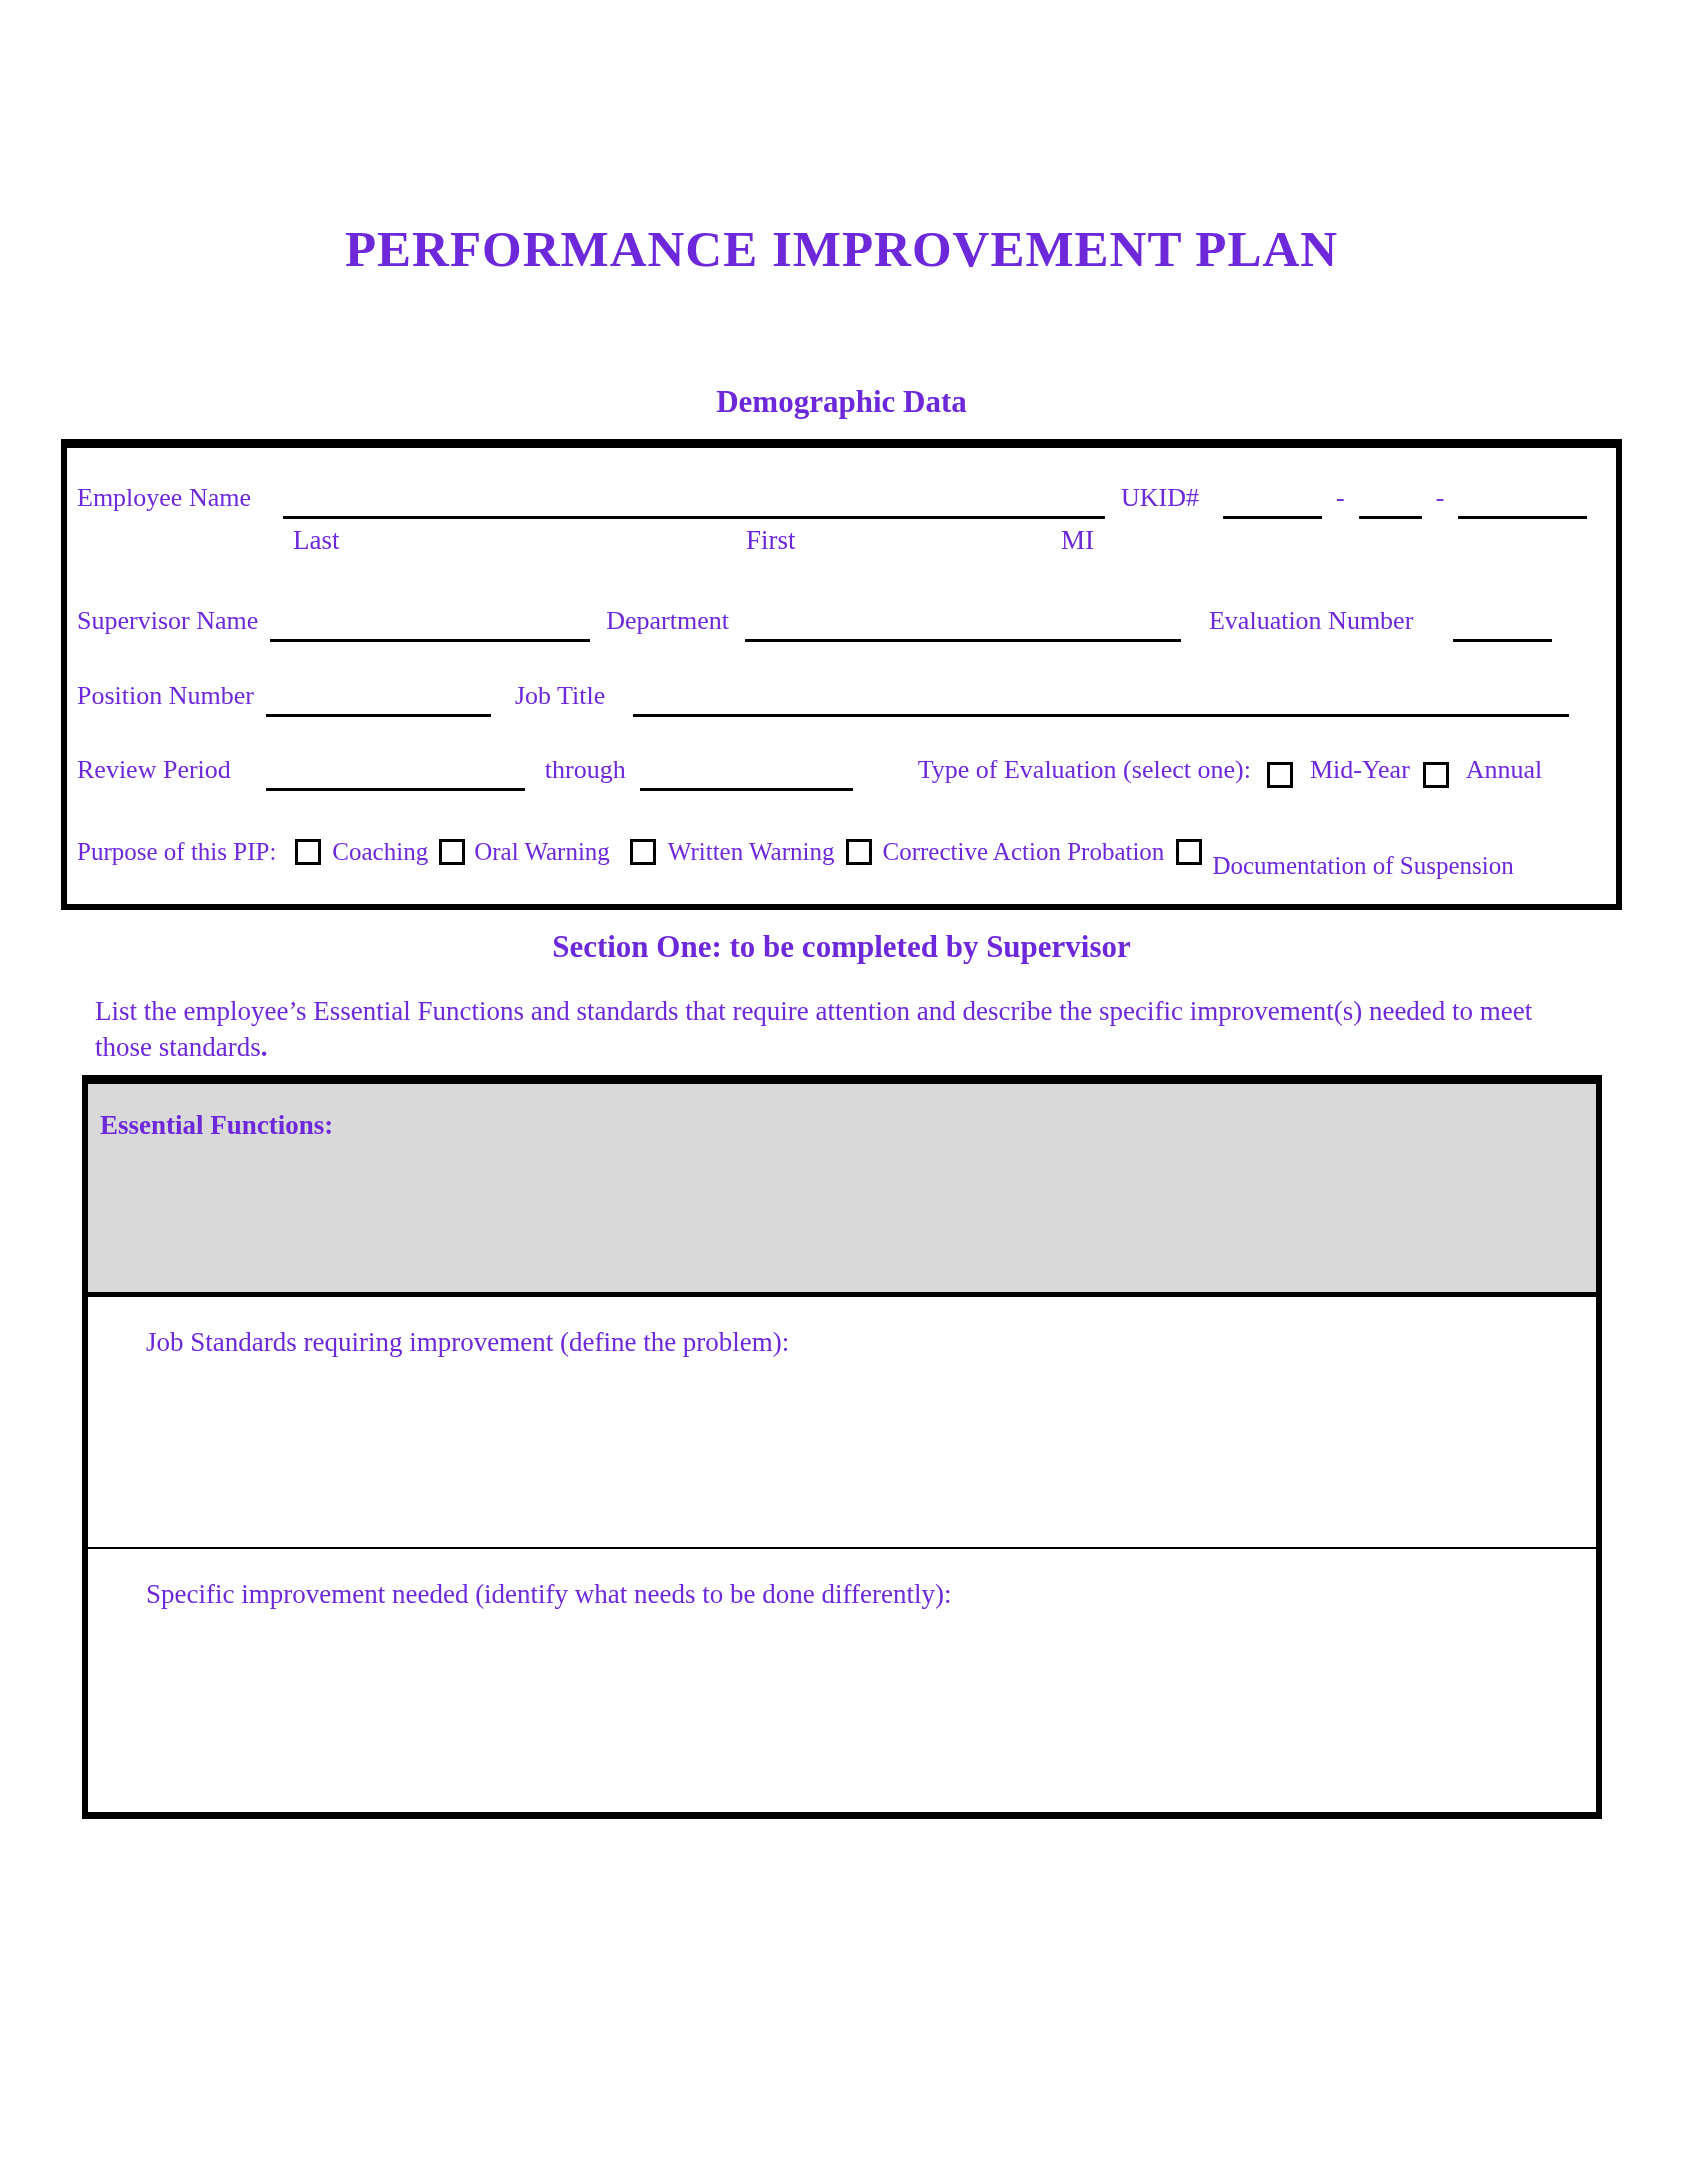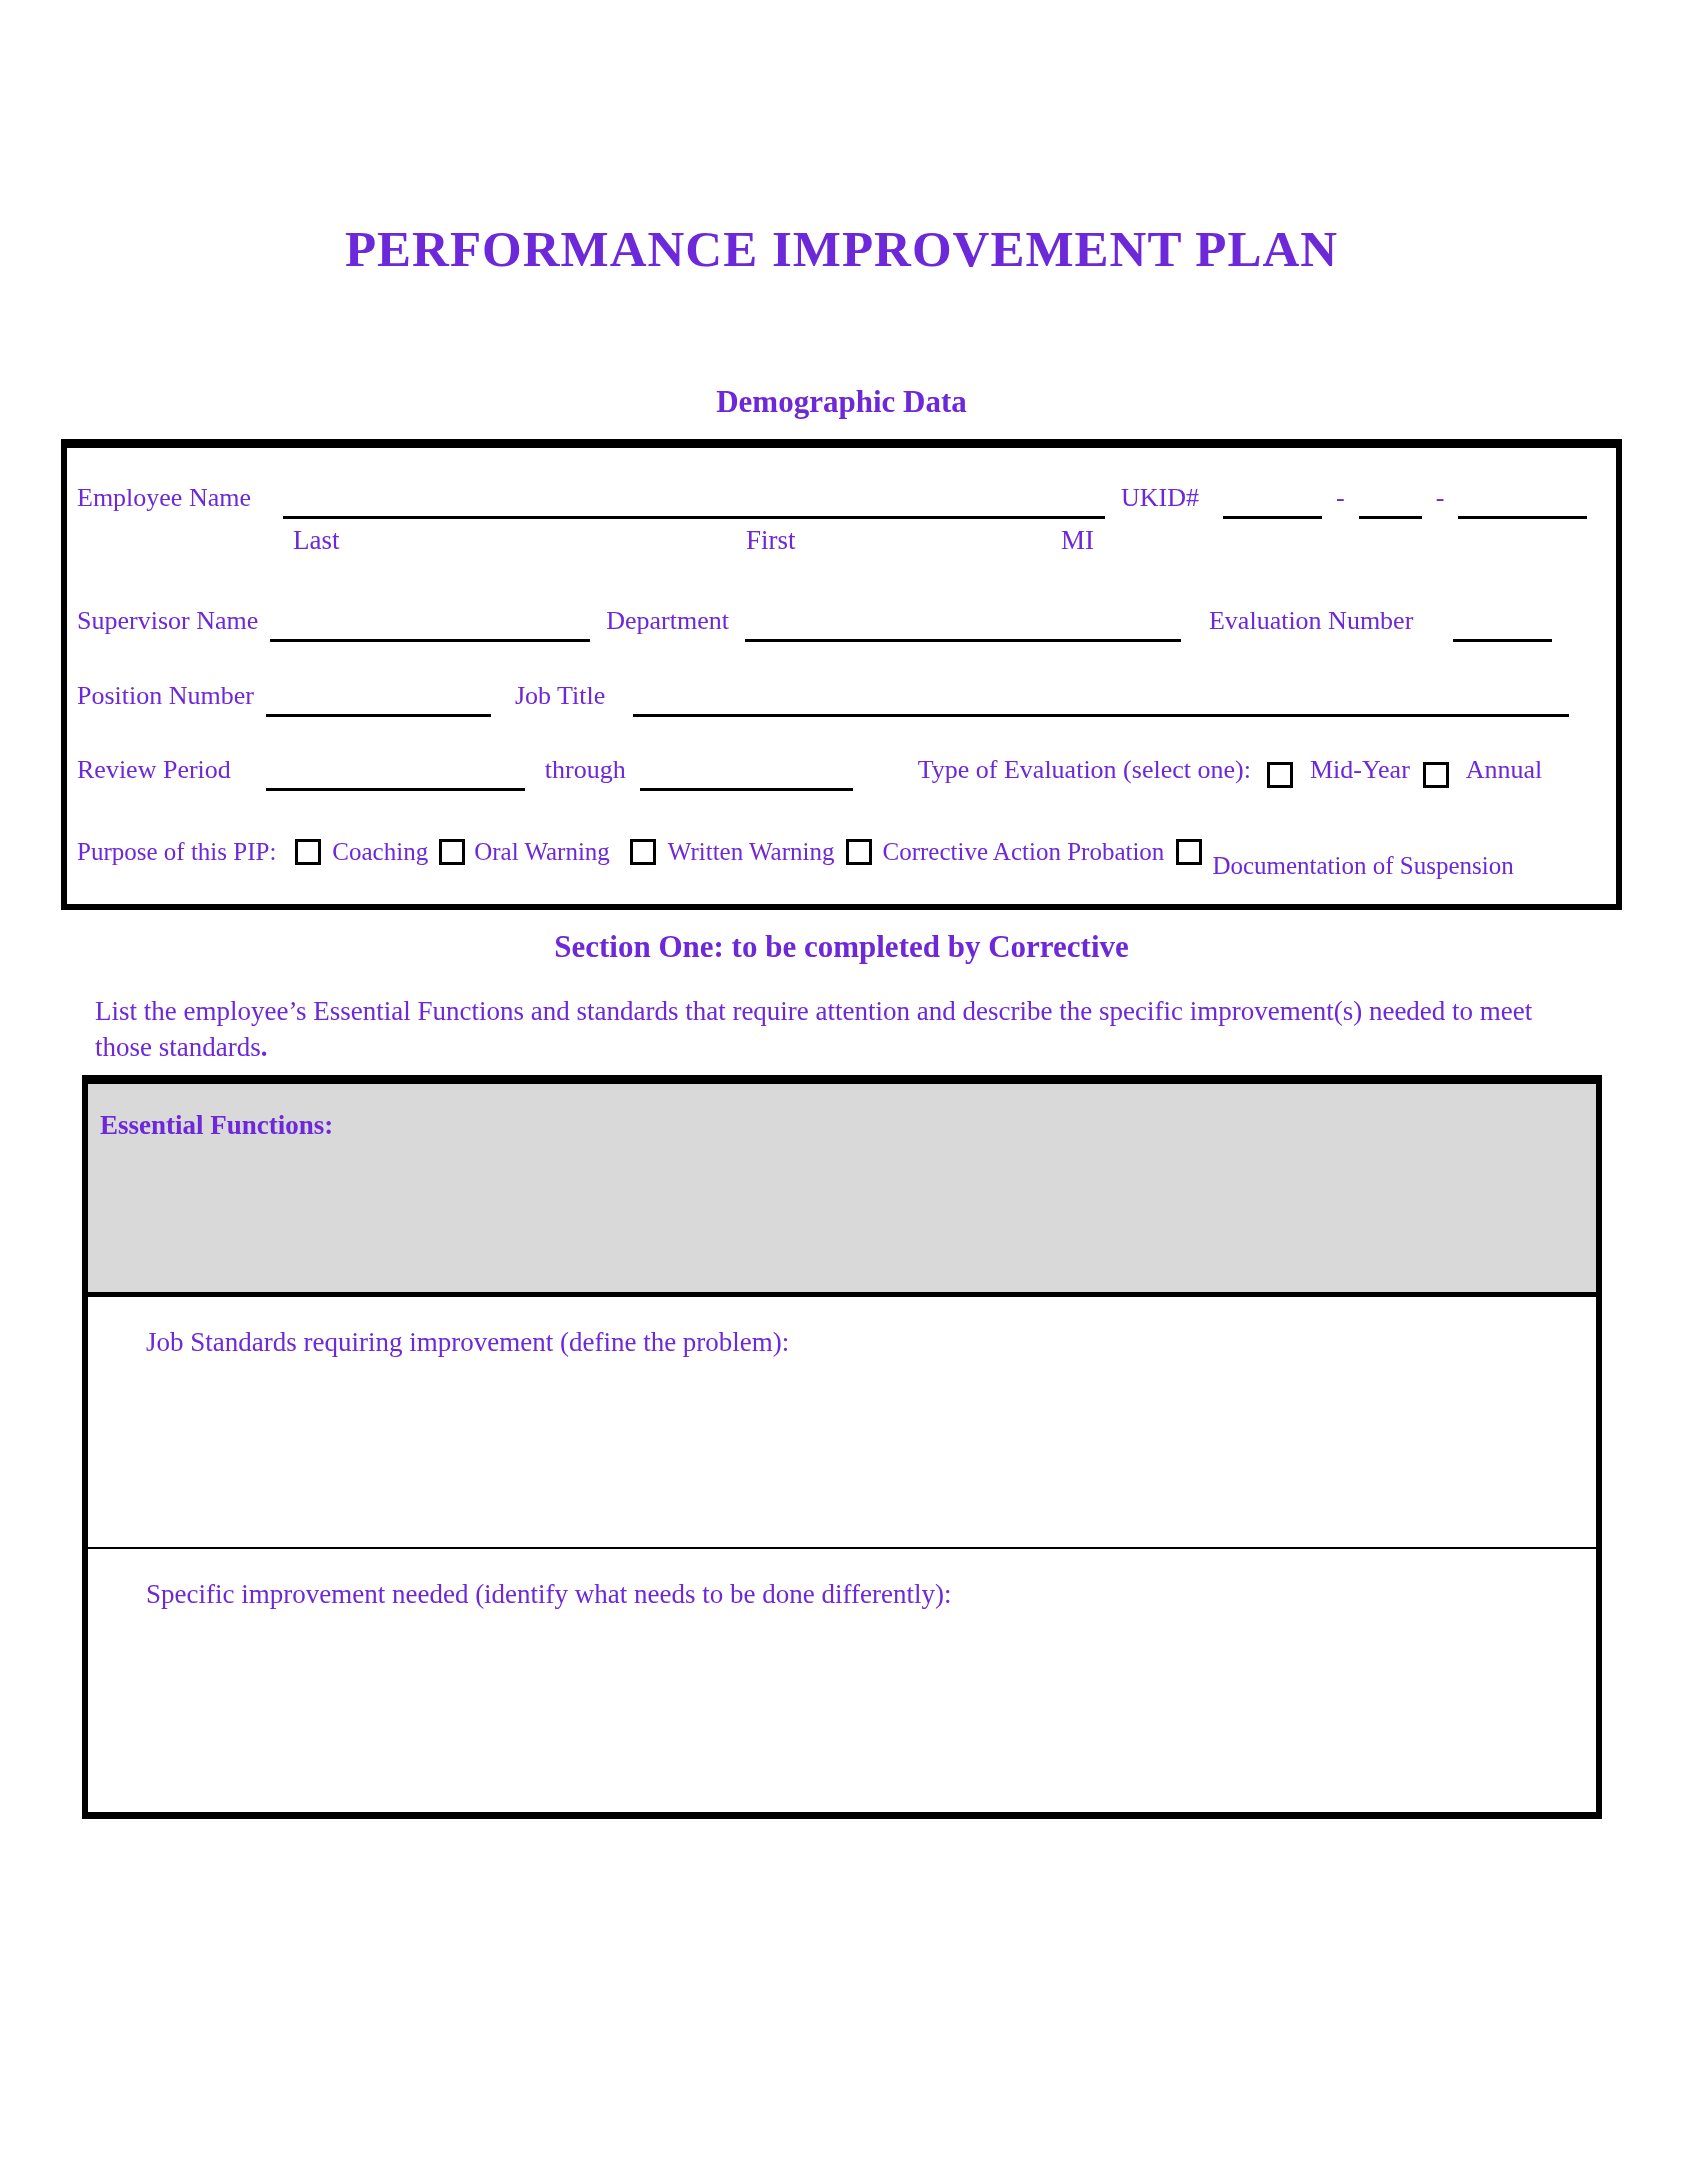--- a/index.html
+++ b/index.html
@@ -144,21 +144,21 @@
       <span class="lbl" style="margin-left:9px;">Oral Warning</span>
       <span class="checkbox" style="margin-left:20px;"></span>
       <span class="lbl" style="margin-left:12px;">Written Warning</span>
       <span class="checkbox" style="margin-left:12px;"></span>
       <span class="lbl" style="margin-left:10px;">Corrective Action Probation</span>
       <span class="checkbox" style="margin-left:12px;"></span>
       <span class="lbl" style="margin-left:10px;margin-top:27px;">Documentation of Suspension</span>
     </div>
   </div>
 
-  <div class="sec-heading">Section One: to be completed by Corrective</div>
+  <div class="sec-heading">Section One: to be completed by Supervisor</div>
 
   <div class="sec-instructions"><span>List the employee’s Essential Functions and standards that require attention and describe the specific improvement(s) needed to meet those standards</span><b>.</b></div>
 
   <div class="sec-box">
     <div class="sec-gray">
       <span class="area-lbl">Essential Functions:</span>
     </div>
     <div class="sec-white sec-job">
       <span class="area-lbl">Job Standards requiring improvement (define the problem):</span>
     </div>

